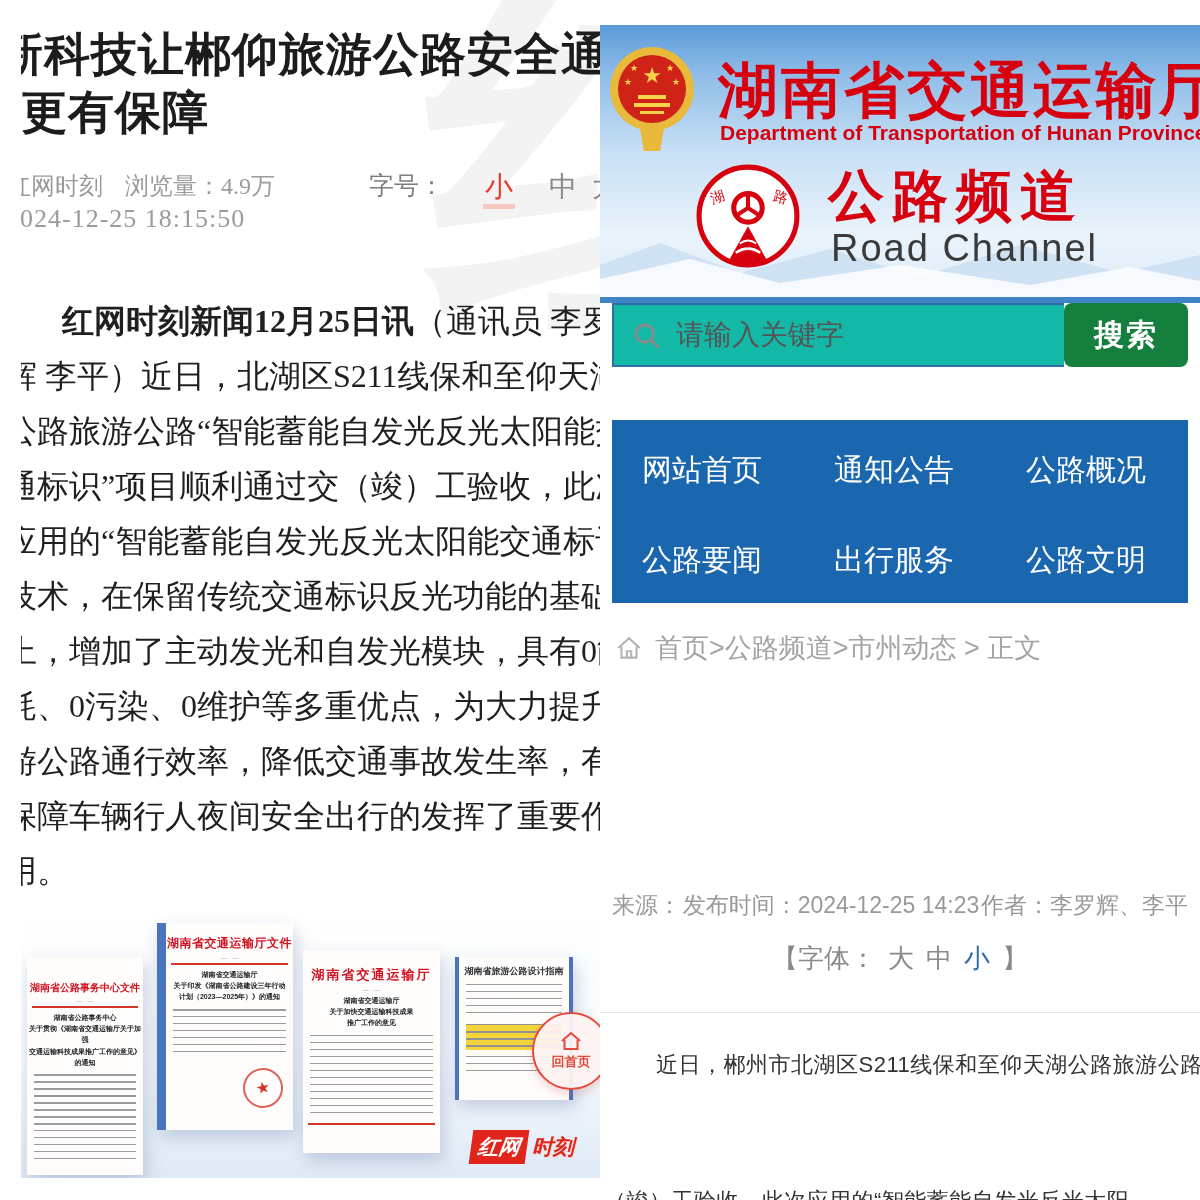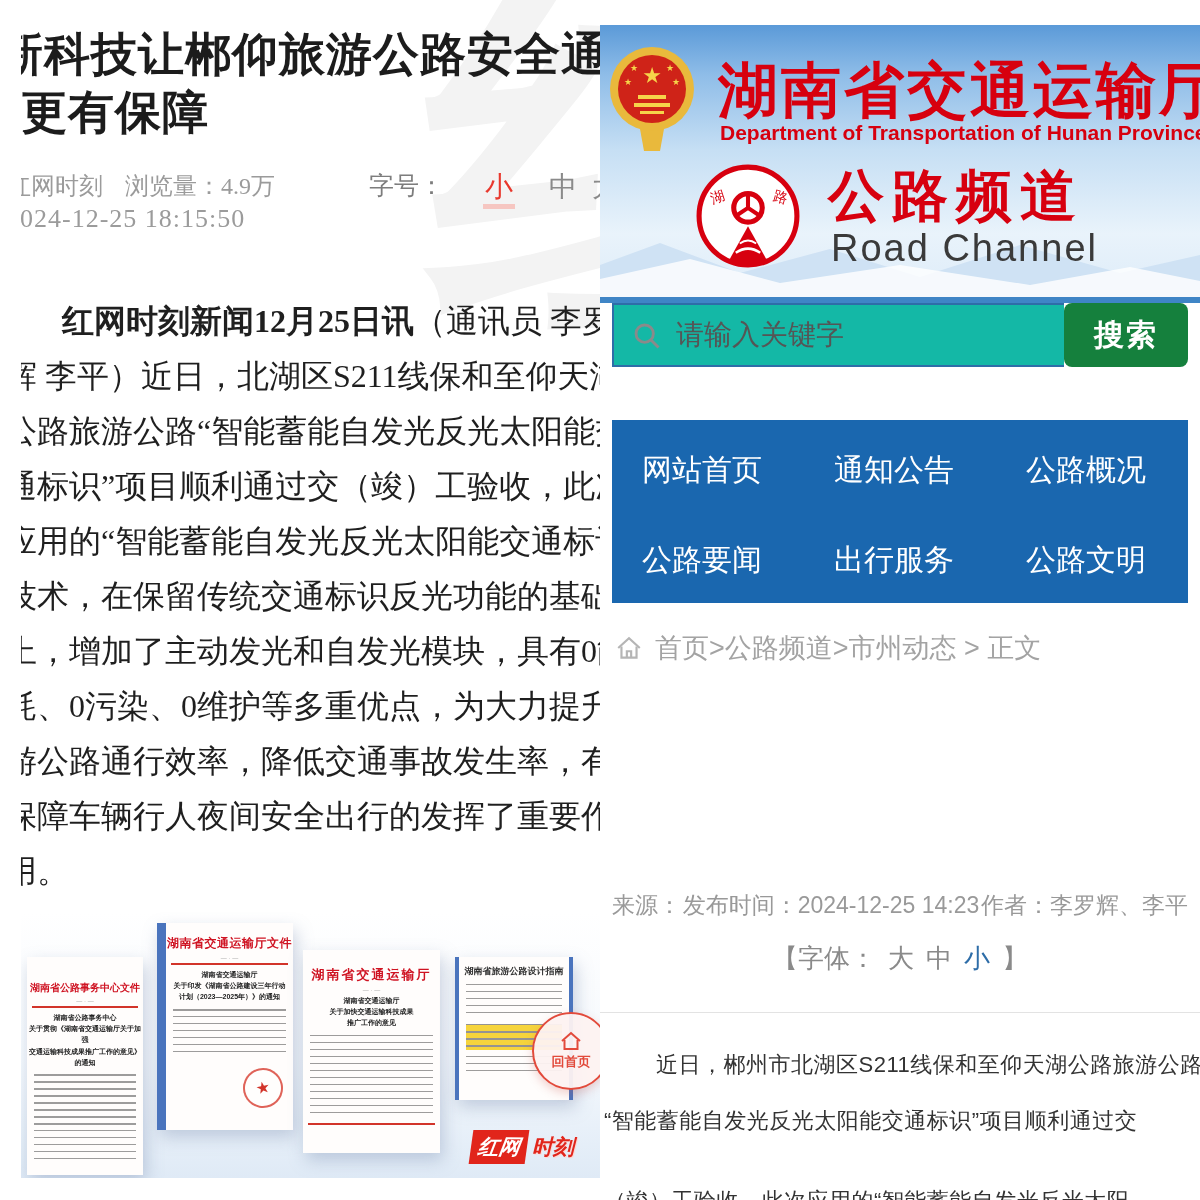--- a/index.html
+++ b/index.html
@@ -287,15 +287,14 @@
     <span>【字体：</span>
     <span class="fs">大</span>
     <span class="fs">中</span>
     <span class="fs fs-small">小</span>
     <span>】</span>
   </div>
 
   <div class="rp-divider"></div>
 
   <p class="rp-p rp-p1">近日，郴州市北湖区S211线保和至仰天湖公路旅游公路</p>
-  <p class="rp-p rp-p2">“智能蓄能自发光反光太阳能交通标识”项目顺利通过交</p>
   <p class="rp-p rp-p3">（竣）工验收，此次应用的“智能蓄能自发光反光太阳</p>
 </div>
 
 </body></html>

